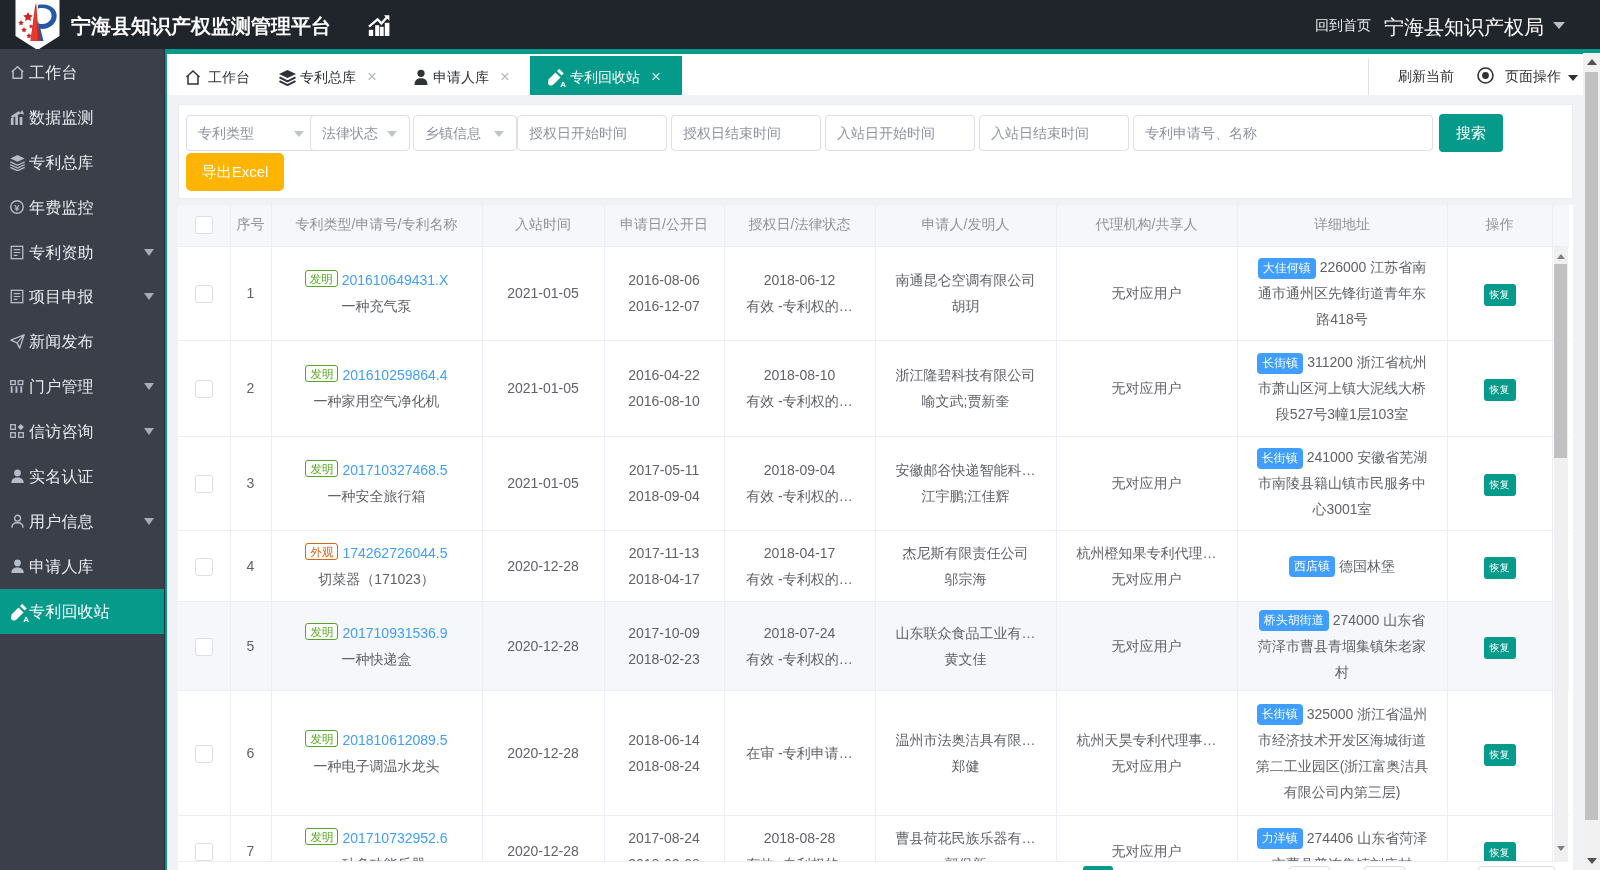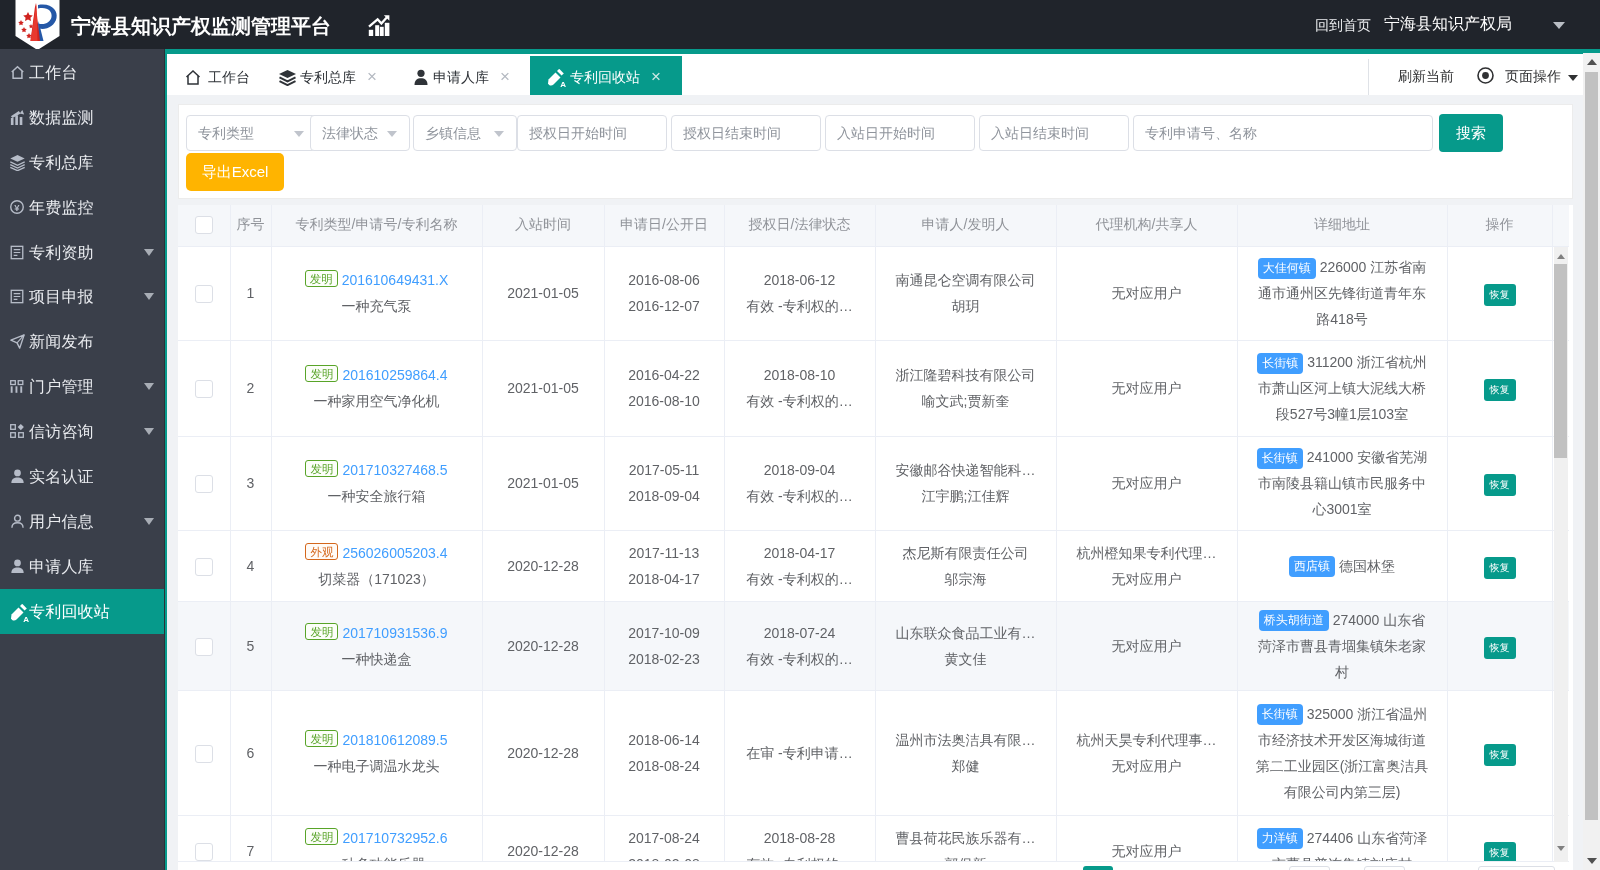--- a/index.html
+++ b/index.html
@@ -3,21 +3,21 @@
 <meta charset="utf-8">
 <style>
 *{margin:0;padding:0;box-sizing:border-box;}
 html,body{width:1600px;height:870px;overflow:hidden;font-family:"Liberation Sans",sans-serif;}
 .abs{position:absolute;}
 #page{position:relative;width:1600px;height:870px;background:#f0f2f5;overflow:hidden;}
 
 #hdr{left:0;top:0;width:1600px;height:59px;background:#20242b;}
 #hdr .title{left:71px;top:13px;color:#fff;font-size:20px;font-weight:bold;}
 #hdr .home{left:1315px;top:17px;color:#eceef0;font-size:14px;}
-#hdr .org{left:1384px;top:14px;color:#fff;font-size:16px;}
+#hdr .org{left:1384px;top:14px;color:#fff;font-size:20px;}
 .tealline{left:165.3px;top:49.4px;width:1434.7px;height:4.8px;background:#069a8b;}
 #tealv{left:165.3px;top:49.4px;width:1.6px;height:820.6px;background:#069a8b;}
 
 #side{left:0;top:49px;width:165.3px;height:821px;background:#3a3f4a;border-right:1px solid #2b2f37;}
 .mi{position:absolute;left:0;width:164px;height:45px;color:#e9ebef;font-size:16px;letter-spacing:0.2px;}
 .mi .txt{position:absolute;left:29px;top:13px;}
 .mi .ic{position:absolute;left:10px;top:15px;width:16px;height:16px;}
 .mi .ar{position:absolute;right:10px;top:19px;width:0;height:0;border-left:5.8px solid transparent;border-right:5.8px solid transparent;border-top:7px solid #a8adb5;}
 .mi.act{background:#069a8b;color:#fff;}
 
@@ -376,21 +376,21 @@
                 <div>市南陵县籍山镇市民服务中</div>
                 <div>心3001室</div>
               </td>
               <td><span class="rbtn">恢复</span></td>
               <td class="gut"></td>
             </tr>
   <tr style="height:71px">
               <td><span class="cb"></span></td>
               <td>4</td>
               <td>
-                <div><span class="to">外观</span><span class="lnk">256026005203.4</span></div>
+                <div><span class="to">外观</span><span class="lnk">174262726044.5</span></div>
                 <div>切菜器（171023）</div>
               </td>
               <td>2020-12-28</td>
               <td>
                 <div>2017-11-13</div>
                 <div>2018-04-17</div>
               </td>
               <td>
                 <div>2018-04-17</div>
                 <div>有效 -专利权的…</div>

